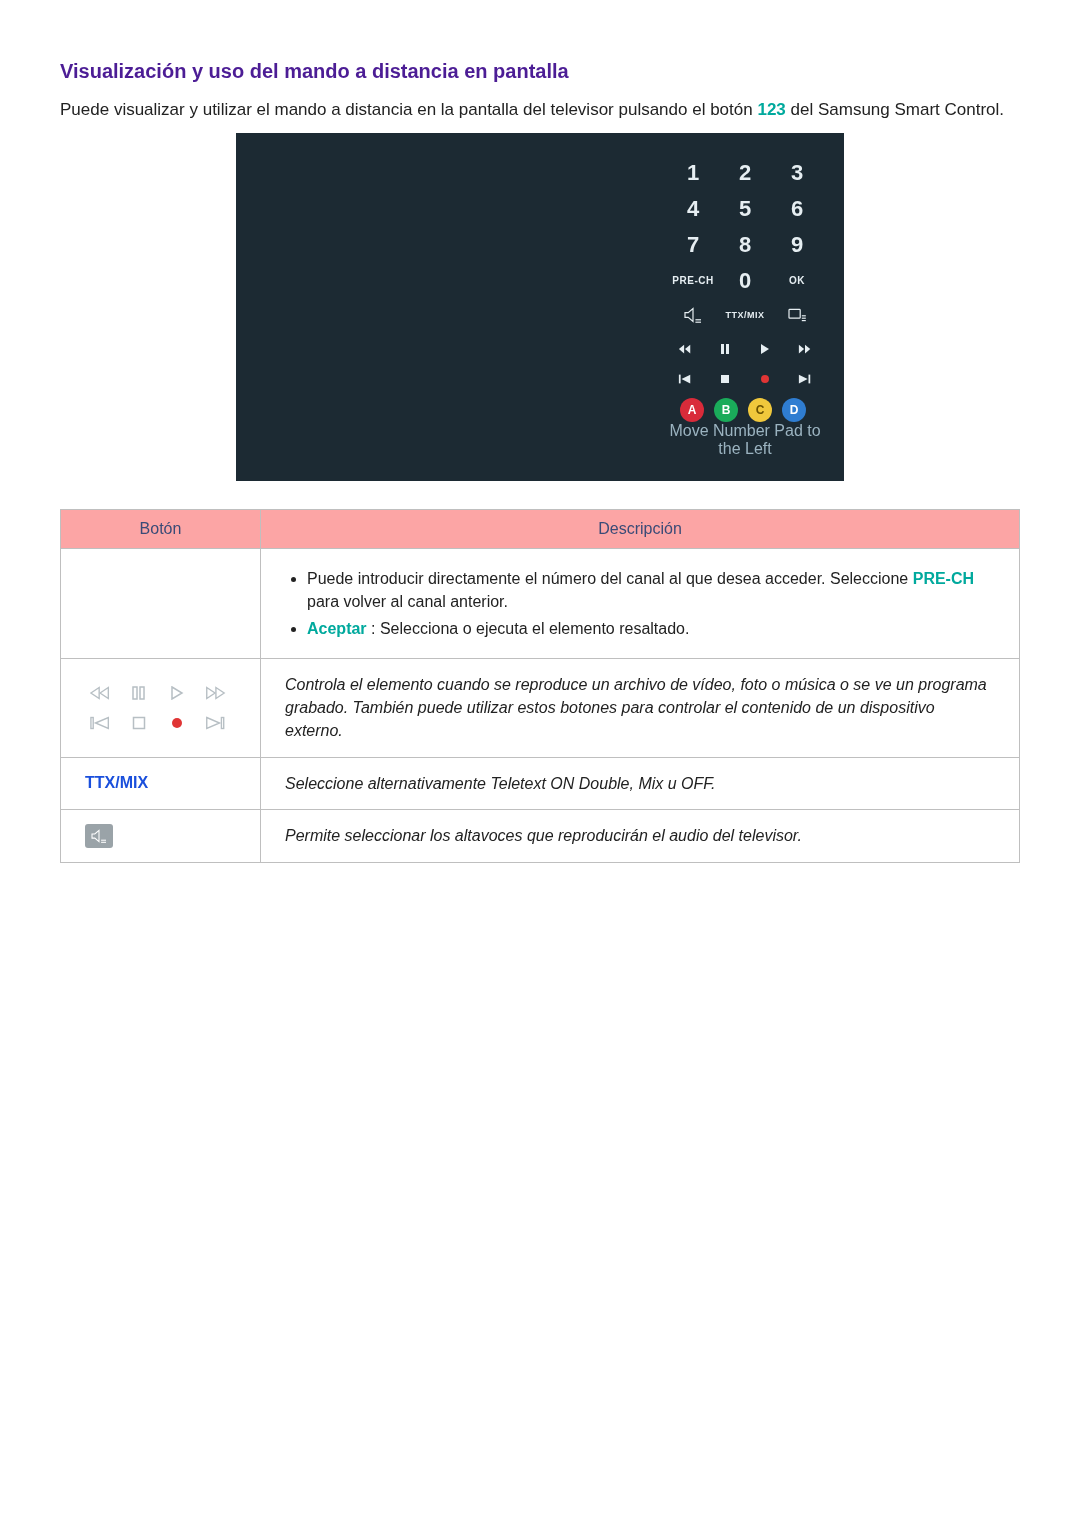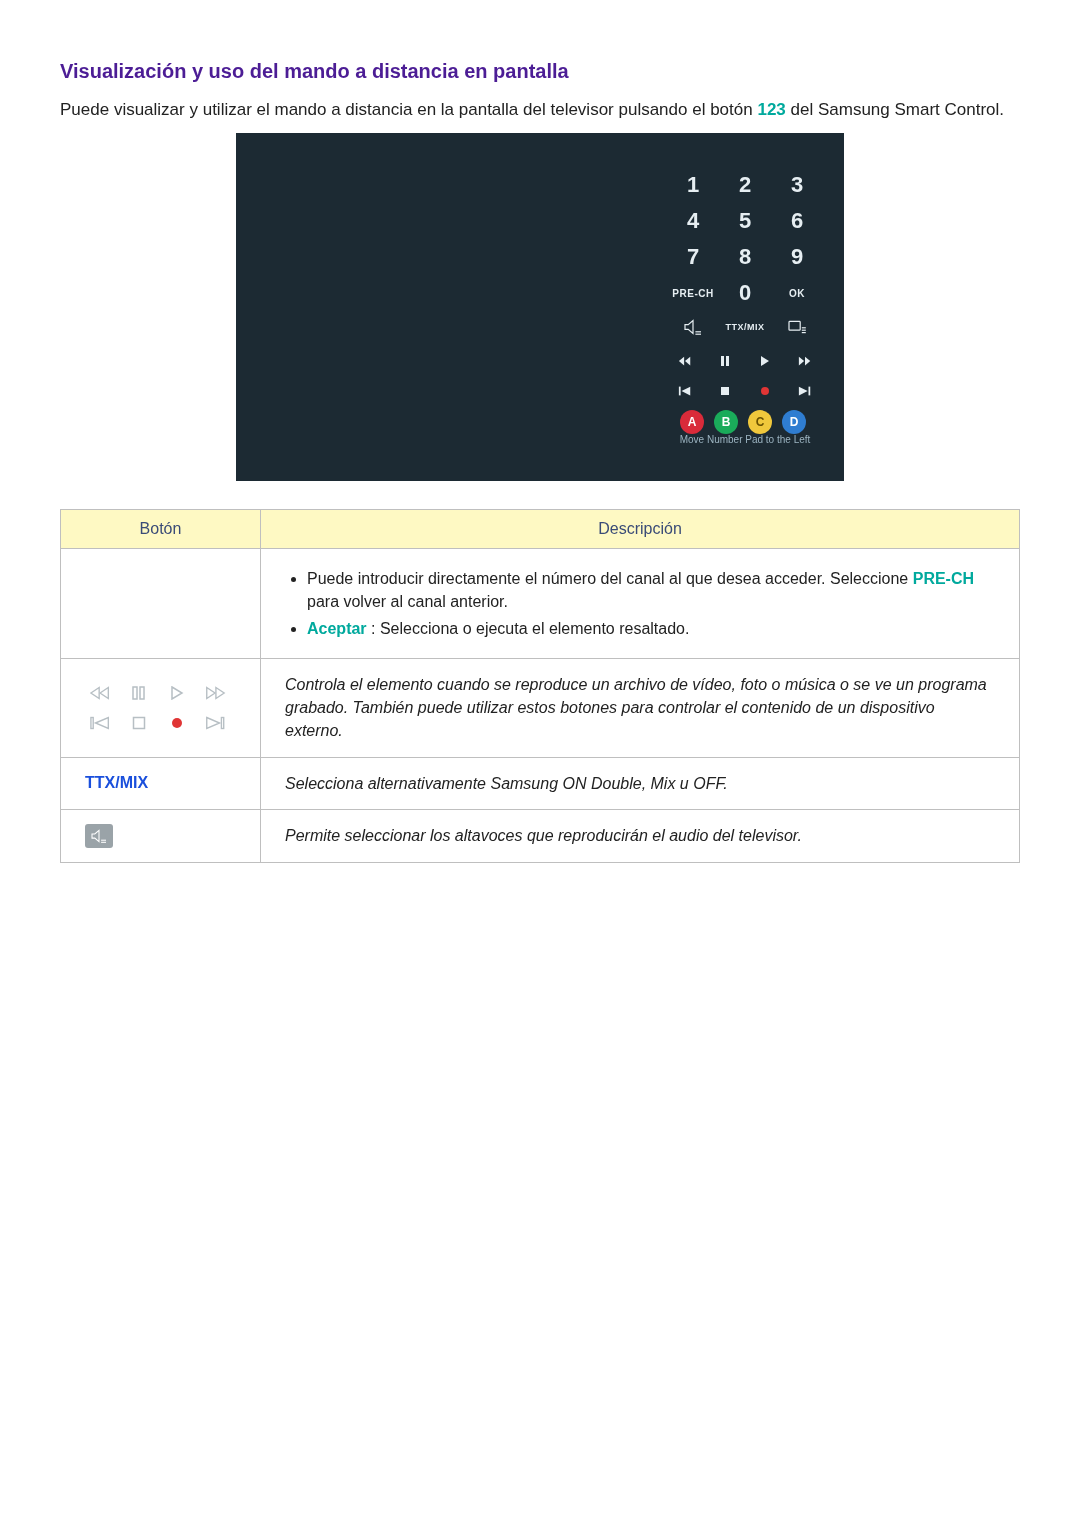--- a/index.html
+++ b/index.html
@@ -77,37 +77,37 @@
     grid-template-columns: repeat(4, 28px);
     gap: 6px; justify-content: center;
     margin-top: 8px;
   }
   .color-btn {
     width: 24px; height: 24px; border-radius: 50%;
     display:flex; align-items:center; justify-content:center;
     font-size: 12px; font-weight: 600; color: #fff;
   }
   .hint {
-    text-align: center; color: #9bb3c0; font-size: 10px; 
+    text-align: center; color: #9bb3c0; font-size: 16px; 
   }
 
   
   .tbl {
     width: 100%;
     border-collapse: collapse;
     font-size: 16px;
   }
   .tbl th, .tbl td {
     border: 1px solid #bfbfbf;
     padding: 14px 24px;
     vertical-align: middle;
     text-align: left;
   }
   .tbl th {
-    background: #fef9c3;
+    background: #fca5a5;
     color: #3a4b77;
     font-weight: 500;
     text-align: center;
     padding: 10px;
   }
   .col-boton { width: 200px; }
   .blue { color: #1a4fdc; font-weight: 700; }
   ul.desc-list { list-style: disc; padding-left: 22px; }
   ul.desc-list li { margin: 4px 0; line-height: 1.45; }
 
@@ -304,21 +304,21 @@
                 <polygon points="3,1 17,7 3,13" fill="none" stroke="#b7bfc4" stroke-width="1.5"></polygon>
                 <rect x="19" y="1" width="2.5" height="12" fill="none" stroke="#b7bfc4" stroke-width="1.5"></rect>
               </svg>
             </div>
         </div>
       </td>
       <td class="desc-text">Controla el elemento cuando se reproduce un archivo de vídeo, foto o música o se ve un programa grabado. También puede utilizar estos botones para controlar el contenido de un dispositivo externo.</td>
     </tr>
     <tr>
       <td><span class="blue">TTX/MIX</span></td>
-      <td class="desc-text">Selecciona alternativamente Samsung ON Double, Mix u OFF.</td>
+      <td class="desc-text">Seleccione alternativamente Teletext ON Double, Mix u OFF.</td>
     </tr>
     <tr>
       <td>
         <span class="icon-sq">
           <svg width="18" height="14" viewBox="0 0 24 20">
               <path d="M2 7 H6 L12 2 V18 L6 13 H2 Z" fill="none" stroke="#fff" stroke-width="1.5"></path>
               <line x1="15" y1="16" x2="22" y2="16" stroke="#fff" stroke-width="1.5"></line>
               <line x1="15" y1="19" x2="22" y2="19" stroke="#fff" stroke-width="1.5"></line>
             </svg>
         </span>

